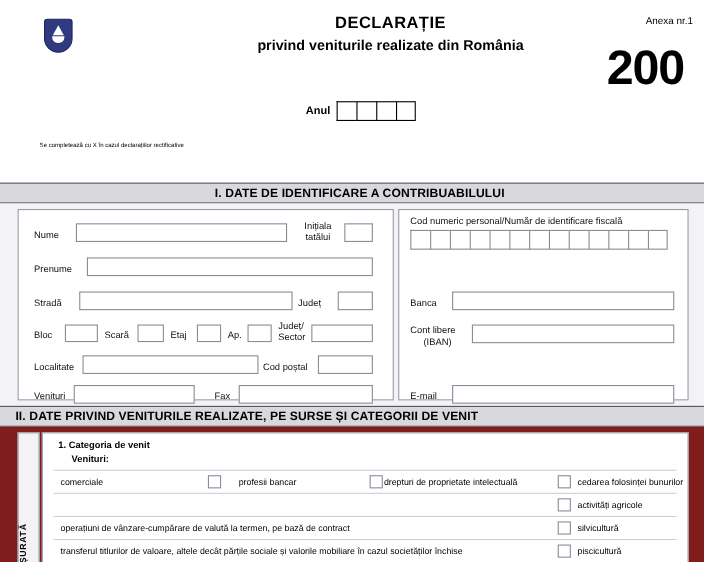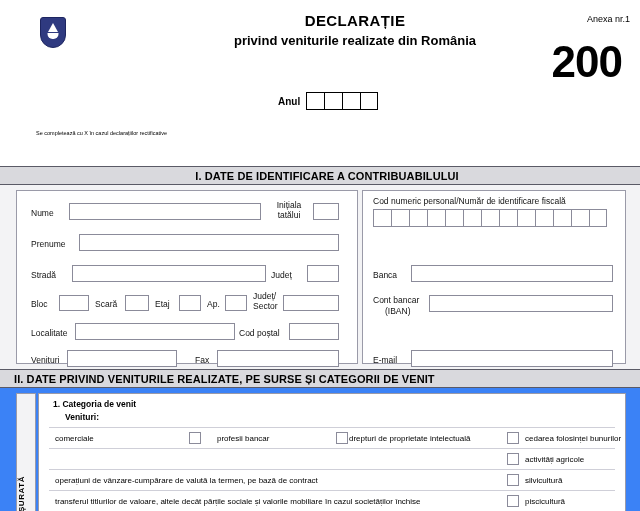--- a/index.html
+++ b/index.html
@@ -230,21 +230,21 @@
   }
   .cnp-grid .cell:last-child { border-right: 1px solid #8b8b9a; }
 
   
   .sec2 {
     position: absolute;
     left: 0;
     top: 388px;
     width: 640px;
     height: 123px;
-    background: #3b82f6;
+    background: #7f1d1d;
   }
   .sec2-panel {
     position: absolute;
     left: 38px;
     top: 5px;
     width: 586px;
     height: 118px;
     background: #ffffff;
     border: 1px solid #9a9aa8;
     border-bottom: none;
@@ -394,21 +394,21 @@
         <div class="cell"></div>
         <div class="cell"></div>
         <div class="cell"></div>
         <div class="cell"></div>
         <div class="cell"></div>
       </div>
 
       <div class="fld-label" style="left:10px; top:79px;">Banca</div>
       <div class="inp" style="left:48px; top:74px; width:202px;"></div>
 
-      <div class="fld-label" style="left:10px; top:104px; line-height:10px;">Cont bancar</div>
+      <div class="fld-label" style="left:10px; top:104px; line-height:10px;">Cont libere</div>
       <div class="fld-label" style="left:10px; top:115px; line-height:10px;padding-left:12px;">(IBAN)</div>
       <div class="inp" style="left:66px; top:104px; width:184px;"></div>
 
       <div class="fld-label" style="left:10px; top:164px;">E-mail</div>
       <div class="inp" style="left:48px; top:159px; width:202px;"></div>
     </div>
   </div>
 
   <div class="section-bar" id="section-2-bar">II. DATE PRIVIND VENITURILE REALIZATE, PE SURSE ȘI CATEGORII DE VENIT</div>
 

